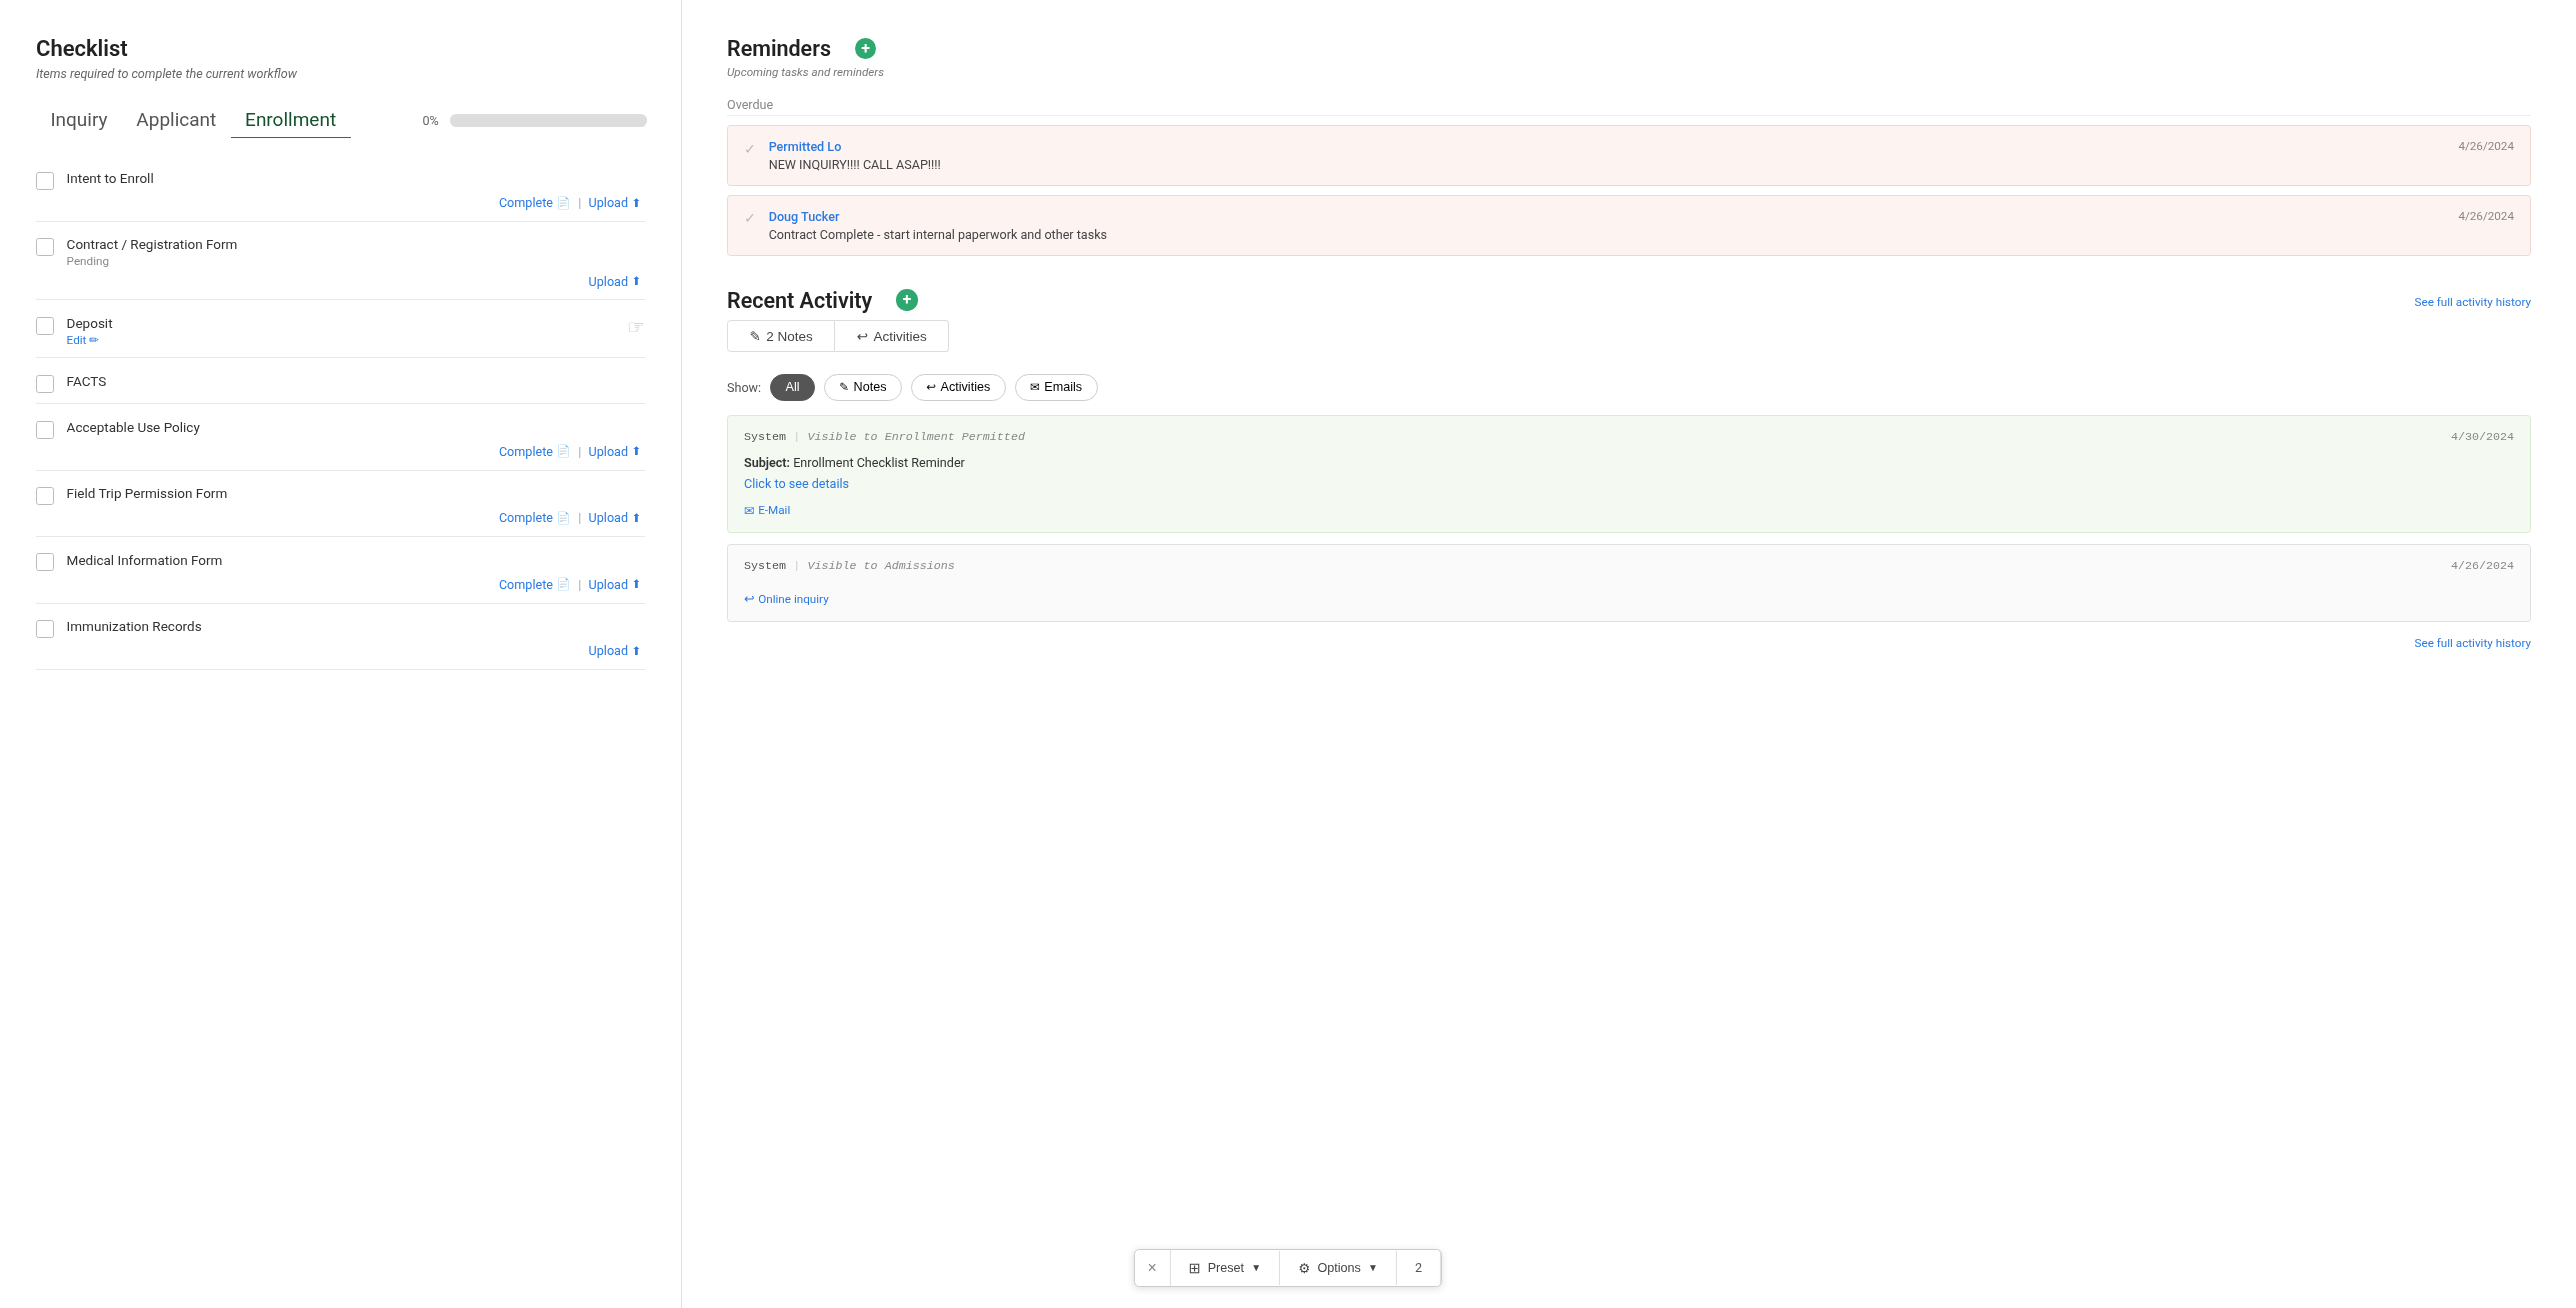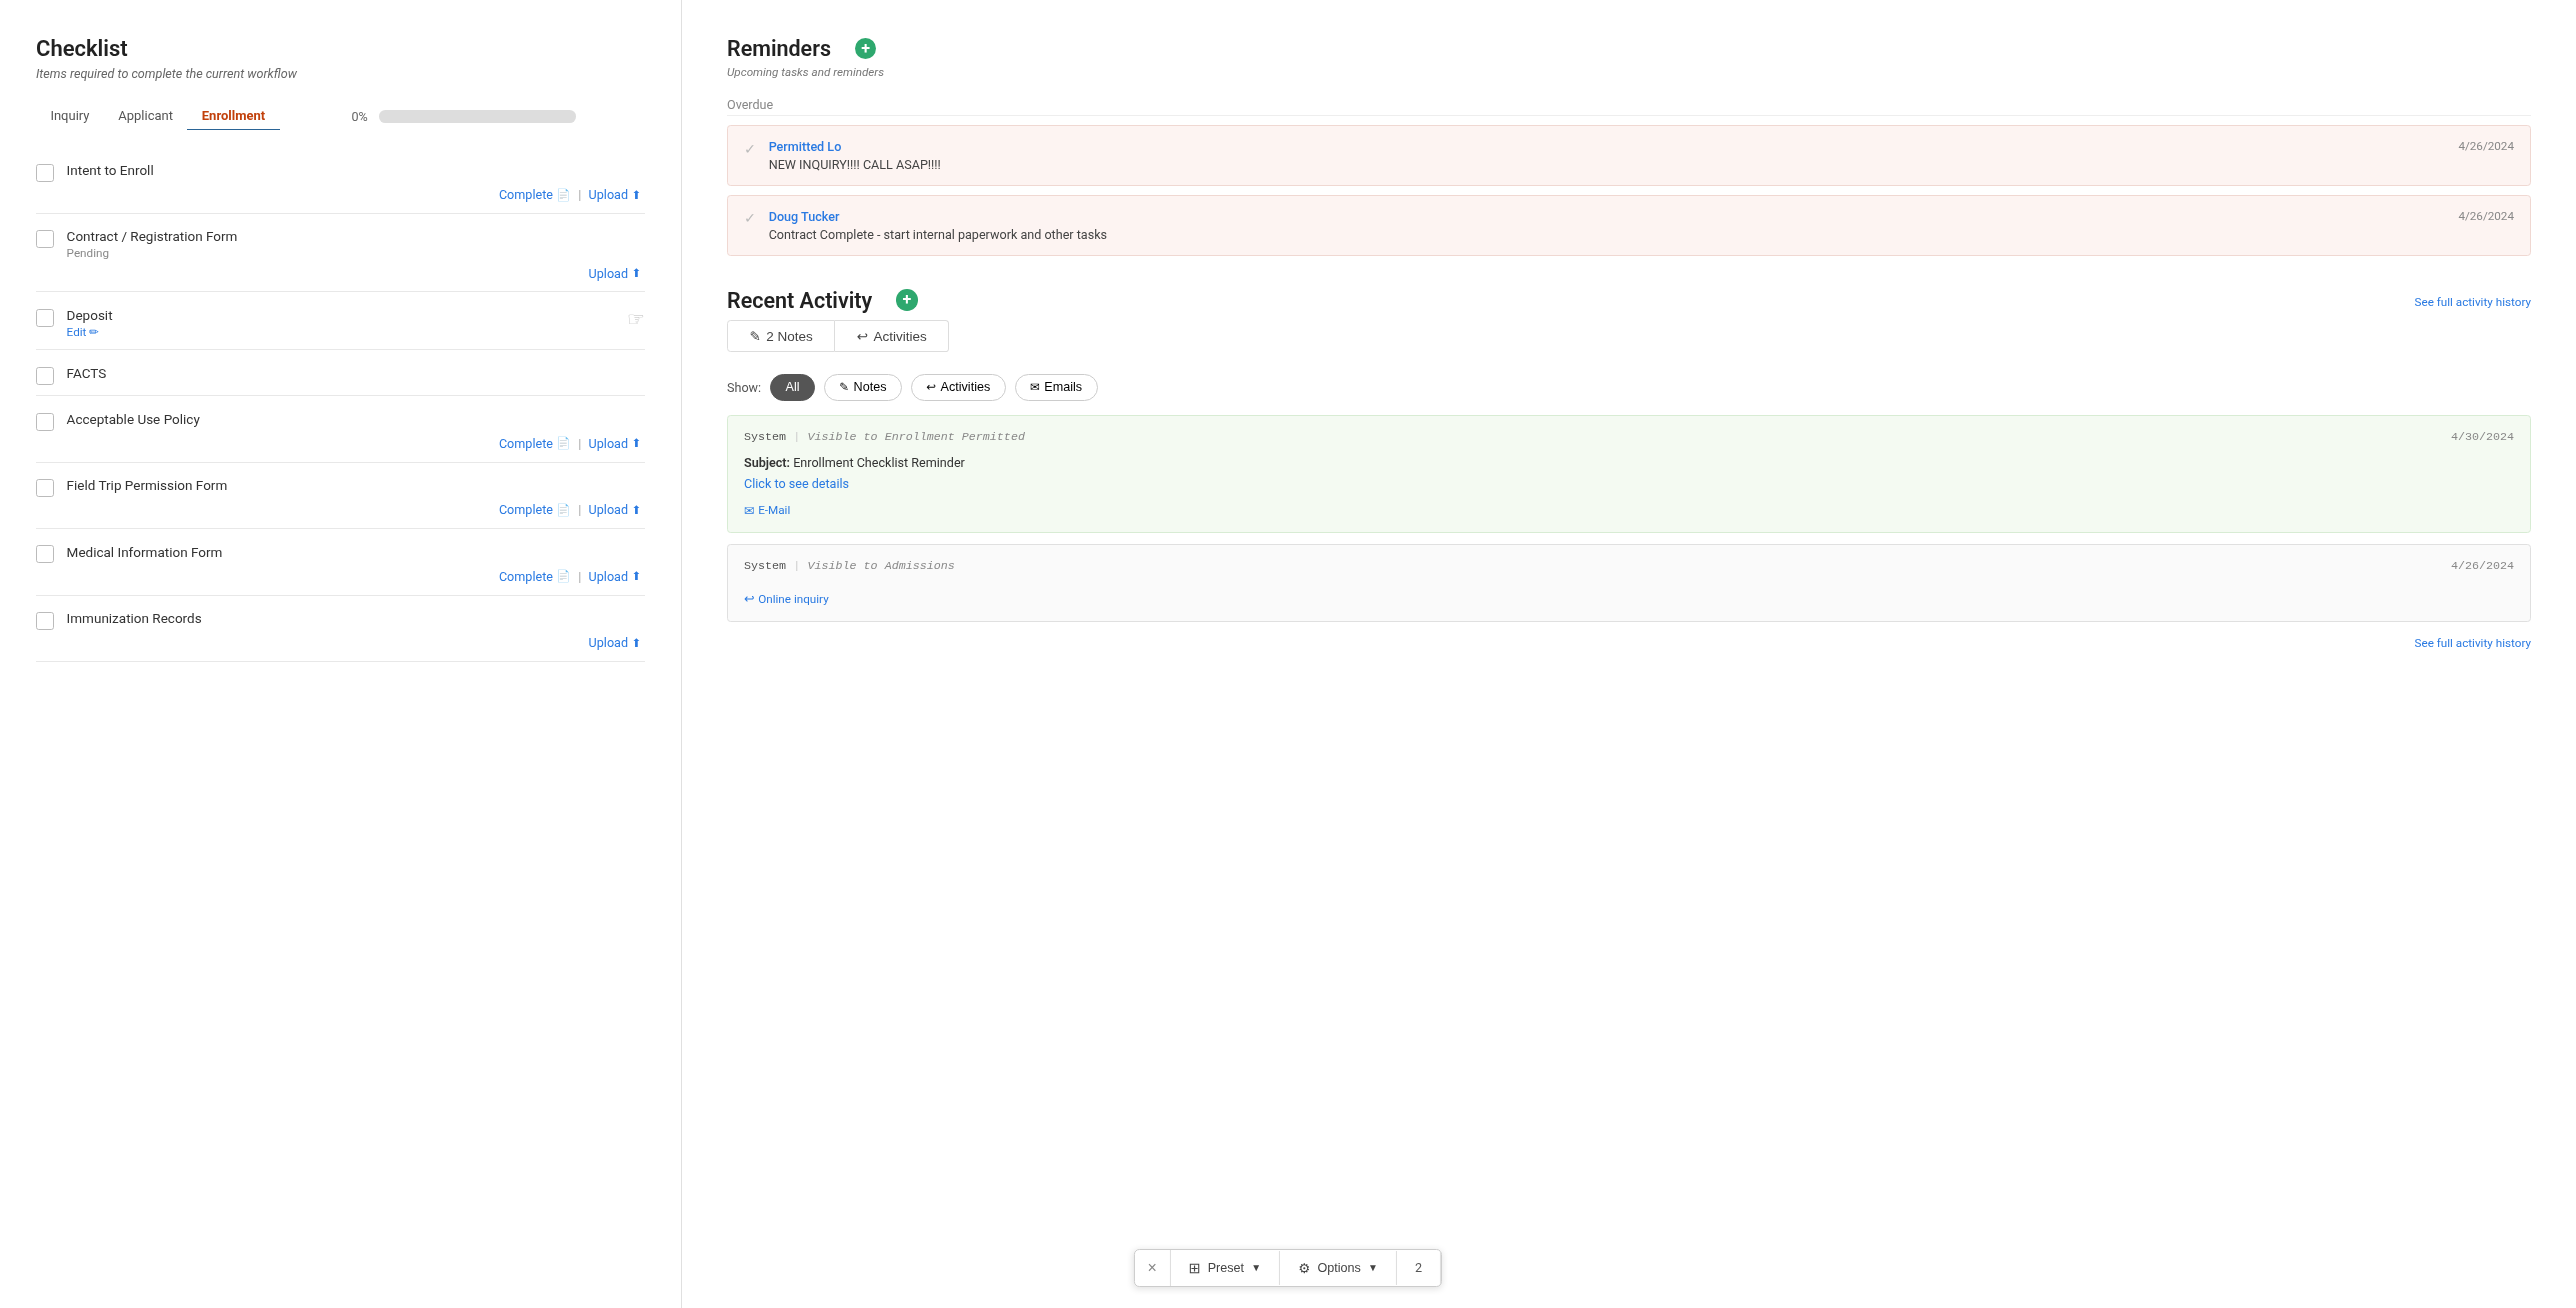--- a/index.html
+++ b/index.html
@@ -29,29 +29,29 @@
       color: #222;
       margin-bottom: 5.4px;
     }
     .panel-subtitle {
       font-size: 12.6px;
       color: #666;
       font-style: italic;
       margin-bottom: 21.5px;
     }
     .tab {
-      font-size: 13px;
+      font-size: 19px;
       color: #555;
       cursor: pointer;
       padding: 5.4px 14.4px;
       border-bottom: 1.8px solid transparent;
     }
     .tab.active {
-      color: #c2410c;
-      font-weight: 700;
+      color: #14532d;
+      font-weight: 400;
       border-bottom: 1.8px solid #2a6496;
     }
     .progress-row {
       display: flex;
       align-items: center;
       margin-left: auto;
       gap: 10.8px;
     }
     .progress-label {
       font-size: 12.6px;

